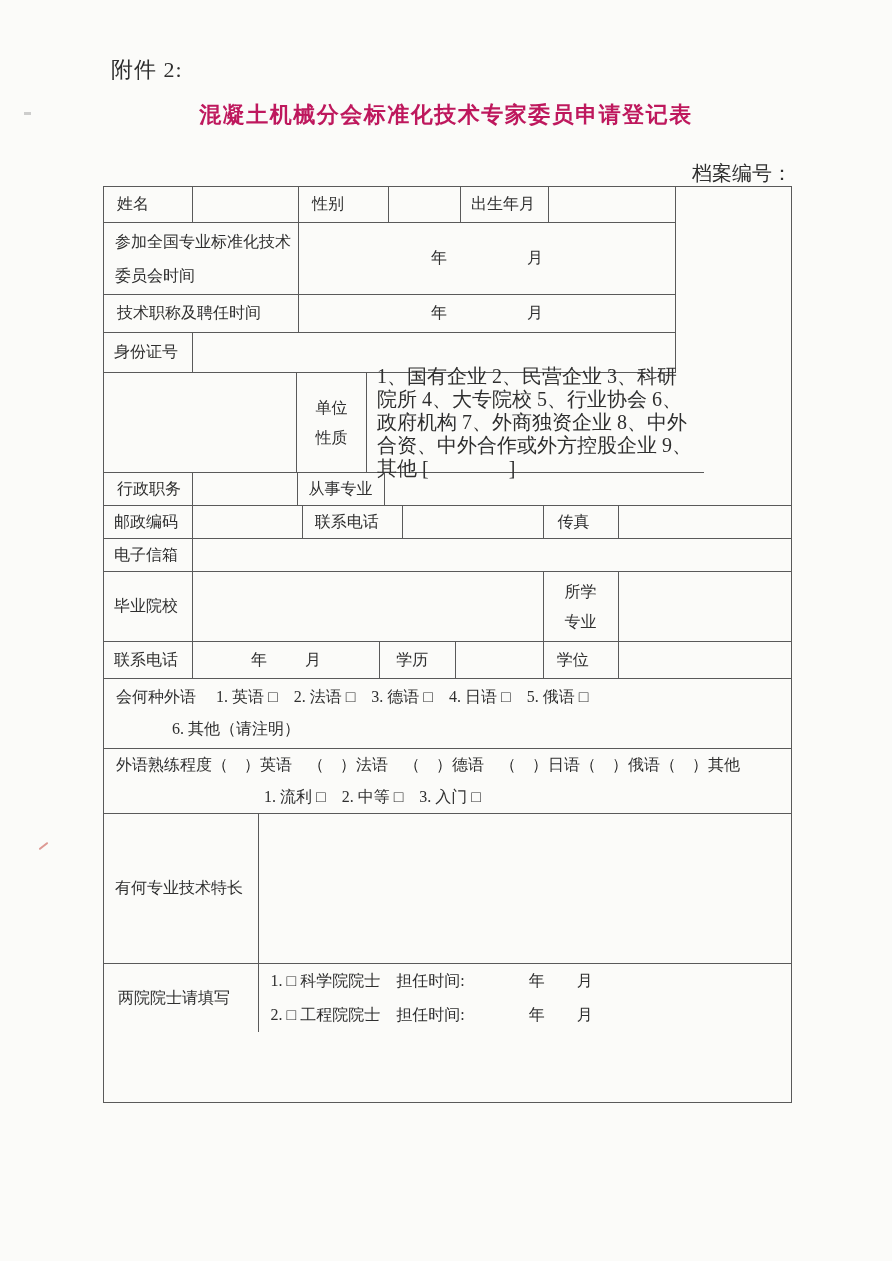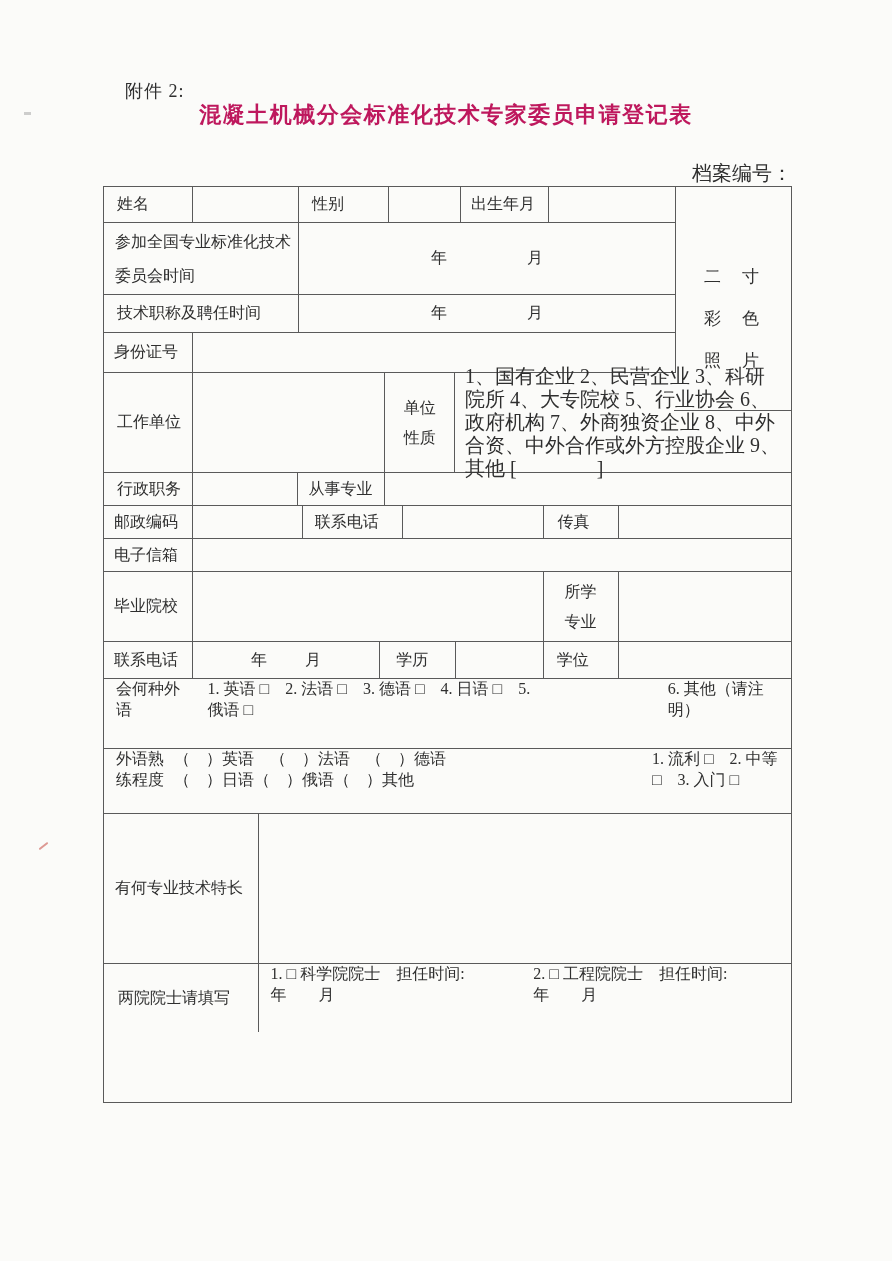--- a/index.html
+++ b/index.html
@@ -2,39 +2,39 @@
 <html><head>
 <meta charset="utf-8">
 <style>
   html,body{margin:0;padding:0;background:#d9d9d9;}
   .page{
     position:relative;width:892px;height:1261px;margin:0 auto;
     background:#fbfbf9;overflow:hidden;
     font-family:"Liberation Serif","DejaVu Serif",serif;
     color:#2f2f2f;
   }
-  .attachment{position:absolute;left:125px;top:55px;font-size:18px;letter-spacing:1px;margin-top:24px;}
+  .attachment{position:absolute;left:111px;top:55px;font-size:22px;letter-spacing:1px;}
   .title{position:absolute;left:0;top:100px;width:892px;text-align:center;
     font-size:22px;font-weight:bold;letter-spacing:1.5px;color:#be185d;}
   .fileno{position:absolute;right:100px;top:160px;font-size:20px;}
   
   .tbl{position:absolute;left:103px;top:186px;width:689px;height:917px;
     border:1px solid #5a5a5a;box-sizing:border-box;}
   .row{display:flex;box-sizing:border-box;}
   .c{box-sizing:border-box;border-right:1px solid #5a5a5a;border-bottom:1px solid #5a5a5a;
     display:flex;align-items:center;padding:0 8px;font-size:16px;line-height:1.3;}
   .c.noR{border-right:none;}
   .row.last .c{border-bottom:none;}
   .lbl{padding-left:13px;}
   .ym{justify-content:center;gap:80px;padding:0;}
   .ym.small{gap:38px;}
   .wrapLbl{line-height:34px;padding:0 5px 0 11px;}
   .wrap2{justify-content:center;text-align:center;line-height:30px;padding:0 14px;}
   .opts{font-size:20px;line-height:23px;padding:4px 8px 4px 10px;align-items:center;}
-  .free{flex-direction:row;align-items:flex-start;justify-content:center;gap:11px;padding-left:12px;}
+  .free{flex-direction:column;align-items:flex-start;justify-content:center;gap:11px;padding-left:12px;}
   .free .l1{display:flex;gap:20px;}
   .photo{position:absolute;top:0;right:0;width:117px;height:224px;box-sizing:border-box;
     border-bottom:1px solid #5a5a5a;display:flex;flex-direction:column;justify-content:center;
     padding-top:40px;align-items:center;font-size:17px;line-height:42px;letter-spacing:2px;}
   .artifact{position:absolute;left:38px;top:845px;width:11px;height:2px;
     background:rgba(196,72,64,.55);transform:rotate(-38deg);border-radius:2px;}
   .speck{position:absolute;left:24px;top:112px;width:7px;height:3px;background:rgba(120,120,120,.35);}
 </style>
 </head>
 <body>
@@ -73,28 +73,22 @@
         <span>年</span>
         <span>月</span>
       </div>
     </div>
 
     <div class="row" style="height:40px">
       <div class="c lbl" style="width:89px;padding-left:10px">身份证号</div>
       <div class="c" style="width:483px"></div>
     </div>
 
-    <div class="photo">
-      <span>二　寸</span>
-      <span>彩　色</span>
-      <span>照　片</span>
-    </div>
 
     <div class="row" style="height:100px">
-      <div class="c lbl" style="width:89px">工作单位</div>
       <div class="c" style="width:193px"></div>
       <div class="c wrap2" style="width:70px">单位性质</div>
       <div class="c opts noR" style="width:337px">1、国有企业 2、民营企业 3、科研院所 4、大专院校 5、行业协会 6、政府机构 7、外商独资企业 8、中外合资、中外合作或外方控股企业 9、其他 [　　　　]</div>
     </div>
 
     <div class="row" style="height:33px">
       <div class="c lbl" style="width:89px">行政职务</div>
       <div class="c" style="width:106px"></div>
       <div class="c lbl" style="width:87px;padding-left:10px">从事专业</div>
       <div class="c noR" style="width:407px"></div>
@@ -133,21 +127,21 @@
       <div class="c lbl" style="width:75px">学位</div>
       <div class="c noR" style="width:173px"></div>
     </div>
 
     <div class="row" style="height:70px">
       <div class="c free noR" style="width:689px">
         <span class="l1">
           <span>会何种外语</span>
           <span>1. 英语 □　2. 法语 □　3. 德语 □　4. 日语 □　5. 俄语 □</span>
         </span>
-        <span style="margin-left:116px">6. 其他（请注明）</span>
+        <span style="margin-left:56px">6. 其他（请注明）</span>
       </div>
     </div>
 
     <div class="row" style="height:65px">
       <div class="c free noR" style="width:689px">
         <span class="l1" style="gap:0">
           <span>外语熟练程度</span>
           <span>（　）英语　（　）法语　（　）德语　（　）日语（　）俄语（　）其他</span>
         </span>
         <span style="margin-left:148px">1. 流利 □　2. 中等 □　3. 入门 □</span>

